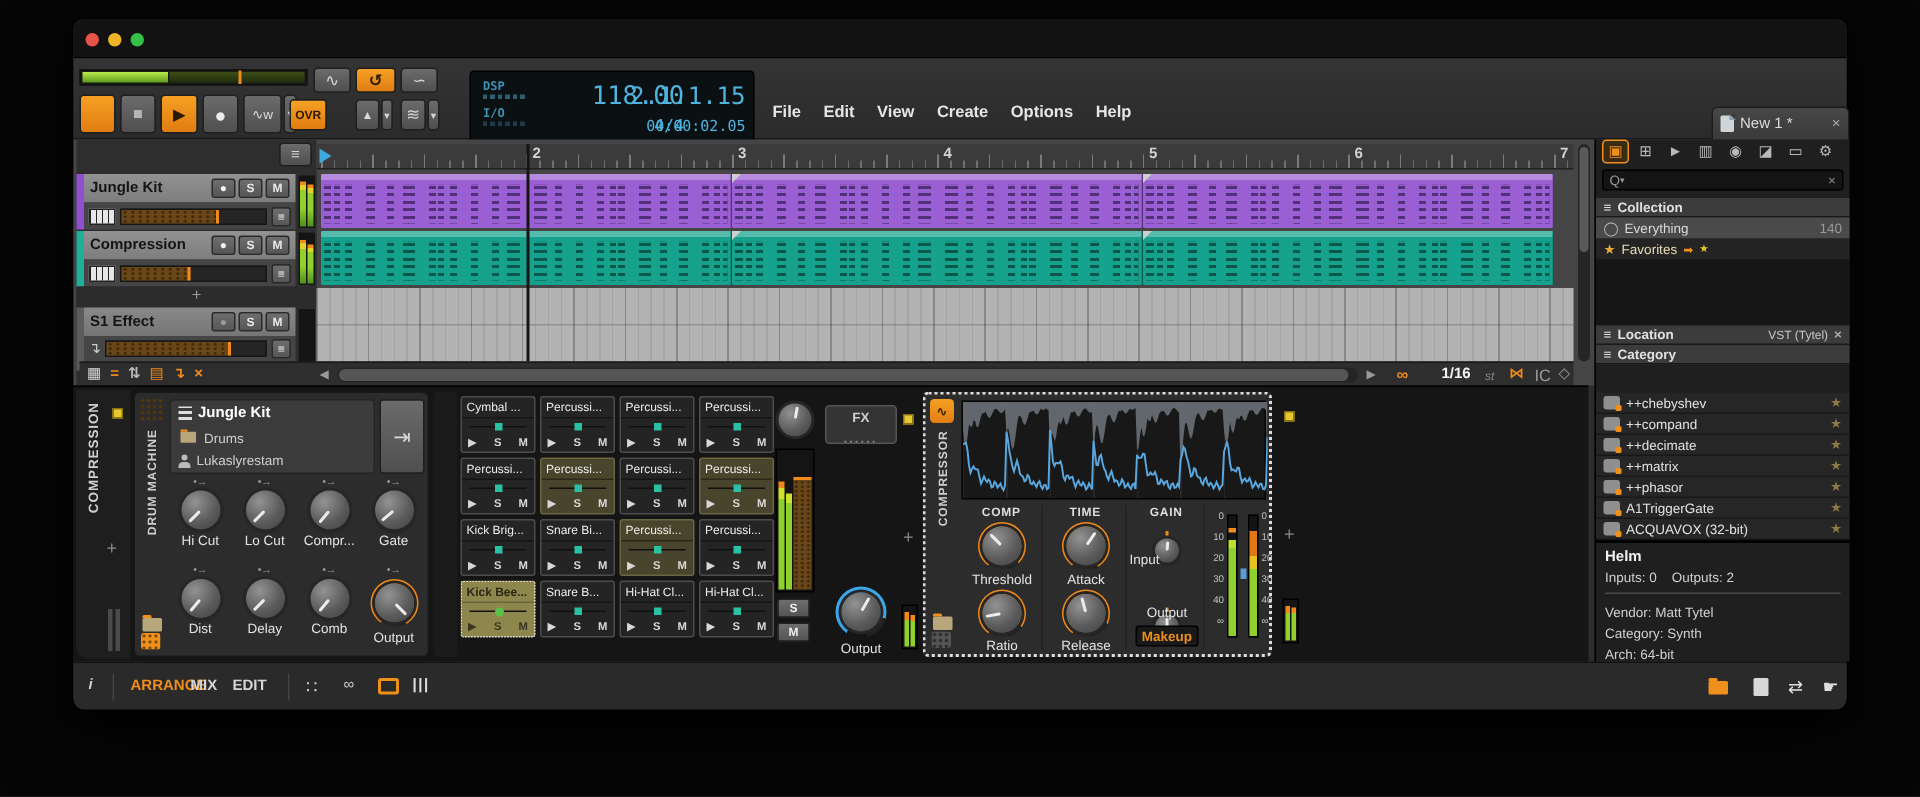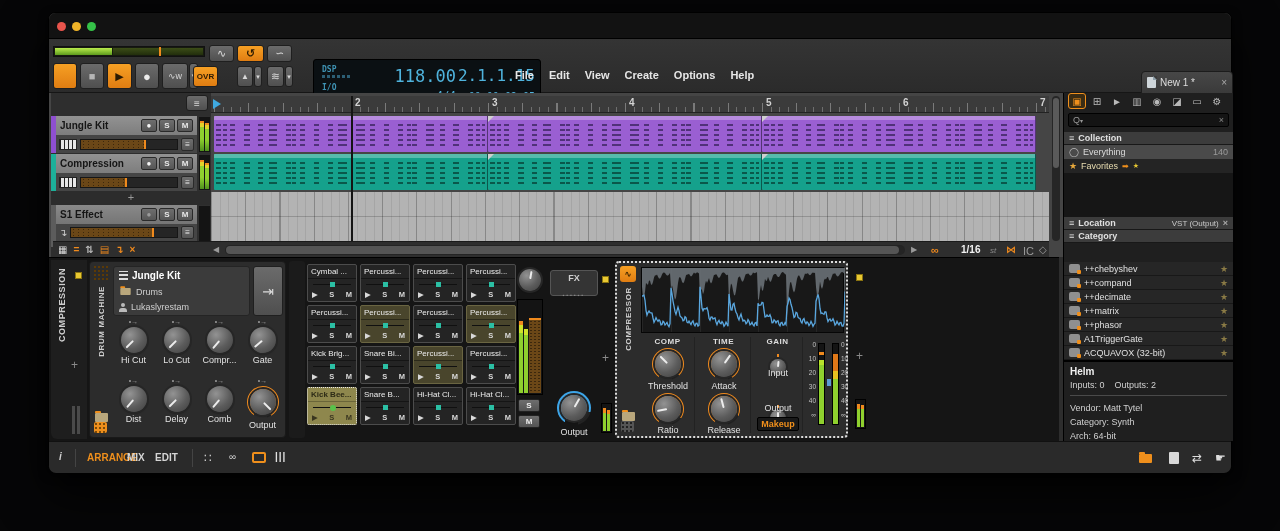--- a/index.html
+++ b/index.html
@@ -11,21 +11,21 @@
 .light{position:absolute;top:9px;width:9px;height:9px;border-radius:50%}
 
 #header{position:absolute;left:0;top:26px;right:0;height:54px;background:linear-gradient(#343434,#2b2b2b);border-bottom:1px solid #161616}
 .btn{background:linear-gradient(#6b6b6b,#4f4f4f);border:1px solid #1f1f1f;border-radius:3px;color:#d8d8d8;display:flex;align-items:center;justify-content:center;font-size:11px}
 .btn.orange{background:linear-gradient(#f6a024,#e07d12);color:#2b1a02;font-weight:bold}
 .btn.dim{color:#777}
 #cpu{left:4px;top:7px;width:152px;height:11px;background:#171a10;border:1px solid #111;position:absolute}
 #cpu .fill{position:absolute;left:1px;top:1px;bottom:1px;width:38%;background:linear-gradient(#b9ec4c,#5d9a1d)}
 #cpu .rest{position:absolute;left:39%;top:1px;bottom:1px;right:1px;background:linear-gradient(#3c4d17,#222e0d)}
 #cpu .tick{position:absolute;left:70%;top:0;bottom:0;width:2px;background:#f08a1d}
-#display{position:absolute;left:264px;top:20px;width:228px;height:50px;background:#0b1013;border:1px solid #000;border-radius:3px;font-family:"DejaVu Sans Mono",monospace;color:#4fb3dd}
+#display{position:absolute;left:264px;top:8px;width:190px;height:50px;background:#0b1013;border:1px solid #000;border-radius:3px;font-family:"DejaVu Sans Mono",monospace;color:#4fb3dd}
 .dashy{height:3px;background:repeating-linear-gradient(90deg,#2c5e74 0 3px,transparent 3px 5px)}
 #menubar{position:absolute;left:466px;top:30px;display:flex;gap:15px;font-size:11px;color:#e6e6e6;font-weight:bold}
 #toolbar{position:absolute;left:464px;top:54px;height:22px;display:flex;gap:2px}
 .tool{width:22px;height:22px}
 #projtab{position:absolute;left:1092px;top:32px;width:92px;height:23px;background:linear-gradient(#474747,#3a3a3a);border:1px solid #1c1c1c;border-radius:4px 4px 0 0;display:flex;align-items:center;padding:0 5px;gap:4px;color:#ddd;font-size:10px}
 .page-ico{width:9px;height:11px;background:#cfd6da;border-radius:1px;position:relative}
 .page-ico::after{content:"";position:absolute;right:-1px;top:-1px;border:2px solid #3a3a3a;border-left-color:#8fa0aa;border-bottom-color:#8fa0aa}
 
 #arranger{position:absolute;left:0;top:80px;right:0;height:164px;background:#454545}
 #thdr{position:absolute;left:2px;top:0;width:160px;height:164px;background:#2e2e2e}
@@ -717,21 +717,21 @@
         <span class="ringw abs" style="left:11px;top:56px;width:32px;height:32px;--sweep:260deg">
             <span class="knob k26" style="--rot:-15deg"></span>
           </span>
         <span class="abs" style="left:0;top:88px;width:54px;text-align:center;font-size:9px;color:#e2e2e2">Release</span>
       </div>
 
       
       <div class="abs" style="left:136px;top:74px;width:50px;height:96px;border-right:1px solid #222">
         <span class="csec-h">GAIN</span>
         <span class="knob k16 tickk abs" style="left:17px;top:13px;--rot:5deg"></span>
-        <span class="abs" style="left:0;top:31px;width:50px;text-align:center;font-size:9px;color:#e2e2e2">Input</span>
+        <span class="abs" style="left:0;top:31px;width:50px;font-size:9px;color:#e2e2e2">Input</span>
         <span class="knob k16 tickk abs" style="left:17px;top:48px;--rot:0deg"></span>
         <span class="abs" style="left:0;top:66px;width:50px;text-align:center;font-size:9px;color:#e2e2e2">Output</span>
         <span class="makeup abs" style="left:4px;top:80px;width:42px"><span>Makeup</span></span>
       </div>
 
       
       <div class="abs" style="left:188px;top:74px;width:41px;height:96px">
         <span class="mtick" style="left:-3px;top:4px;text-align:right">0</span>
         <span class="mtick" style="left:-3px;top:18px;text-align:right">10</span>
         <span class="mtick" style="left:-3px;top:32px;text-align:right">20</span>
@@ -793,21 +793,21 @@
     <div class="brow-item" style="background:#242424">
         <span style="color:#e8a93c">★</span>
         <span style="color:#e8dcb0">Favorites</span>
         <span style="color:#ef8f1c;font-size:8px">➡</span>
         <span style="color:#e8c832;font-size:7px">★</span>
       </div>
     <div style="height:44px;background:#161616"></div>
     <div class="brow-h">
         <span>≡</span>
         <span>Location</span>
-        <span style="margin-left:auto;font-weight:normal;font-size:8px;color:#c8c8c8">VST (Output)</span>
+        <span style="margin-left:auto;font-weight:normal;font-size:8px;color:#c8c8c8">VST (Tytel)</span>
         <span style="color:#aaa">×</span>
       </div>
     <div class="brow-h">
         <span>≡</span>
         <span>Category</span>
       </div>
     <div style="margin-top:19px">
       <div class="plugrow">
           <span class="plug-ico"></span>
           <span>++chebyshev</span>

